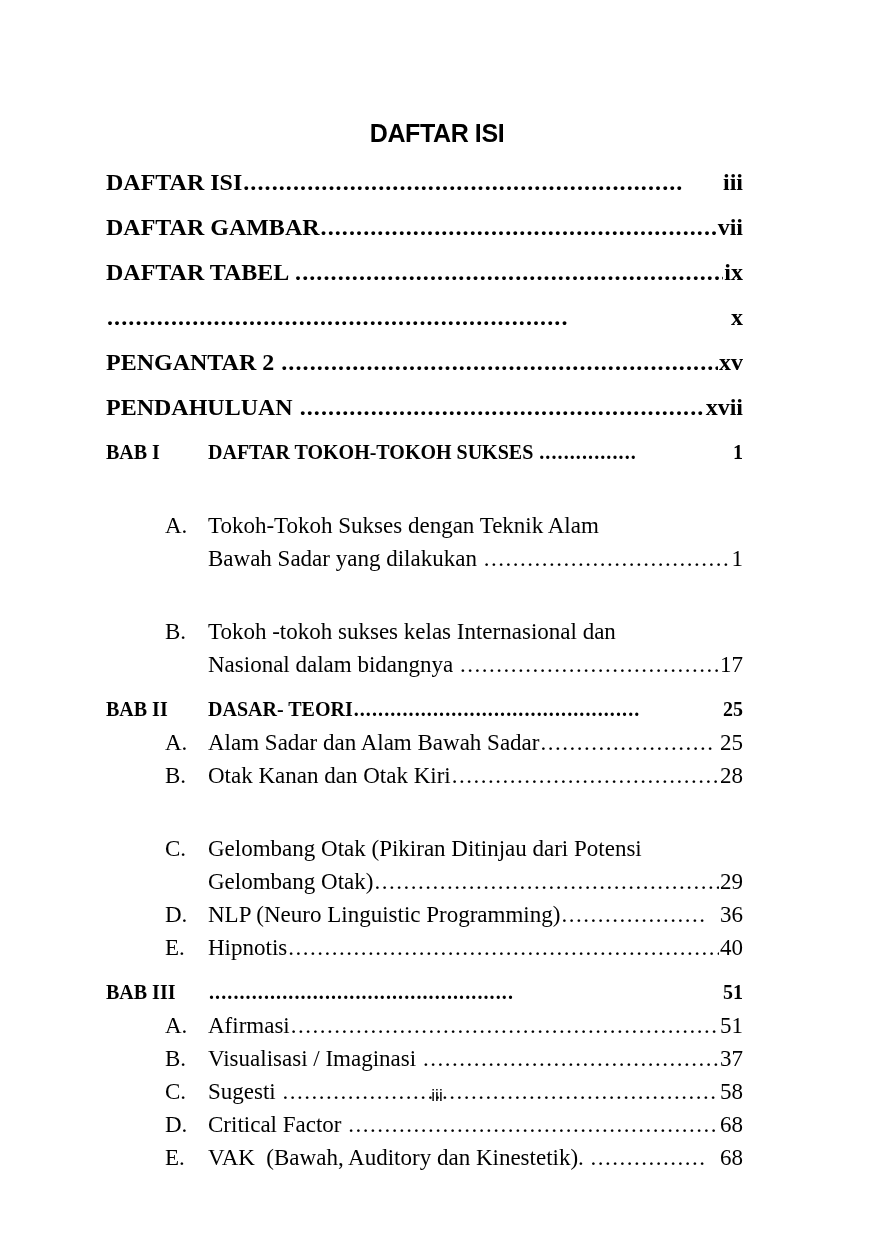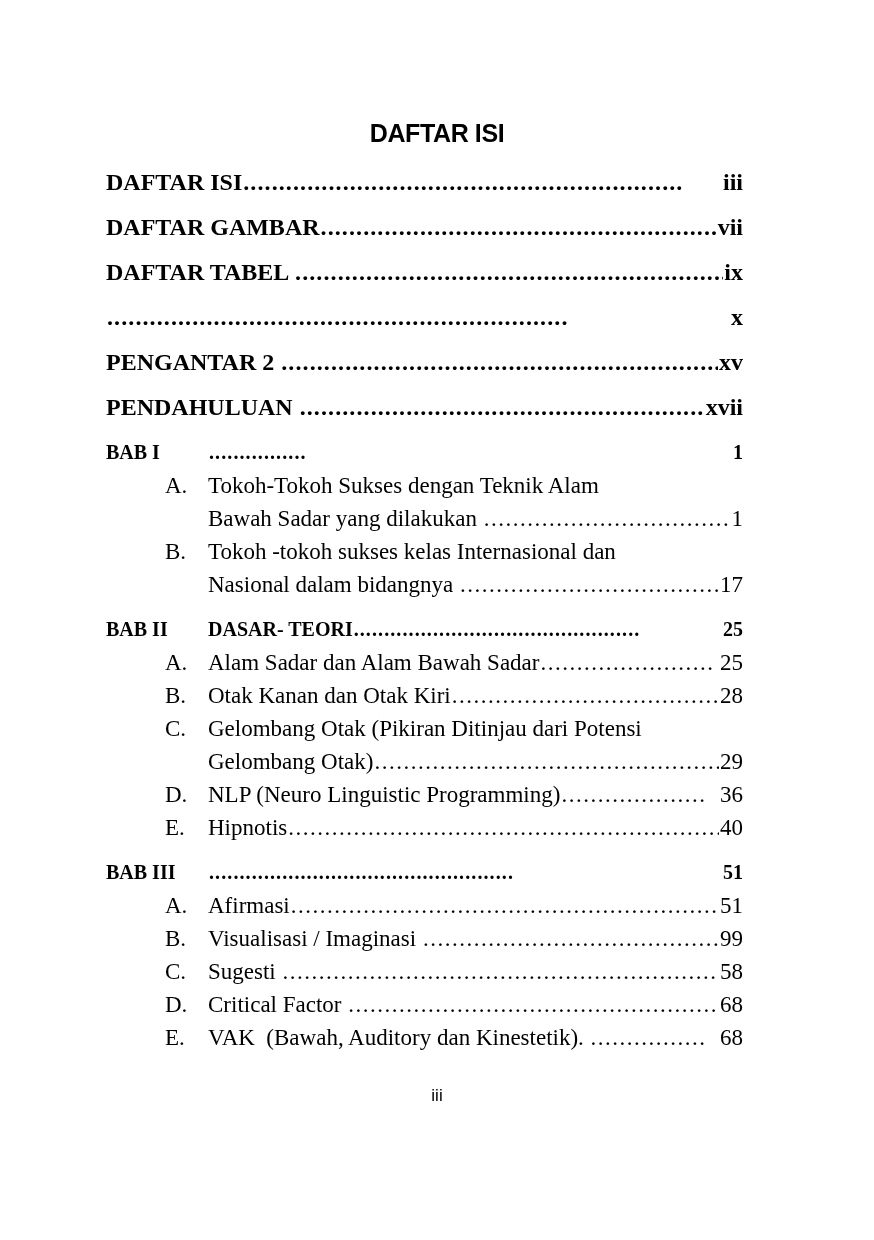--- a/index.html
+++ b/index.html
@@ -105,21 +105,21 @@
   }
   .sub .line .txt { flex: 0 0 auto; white-space: pre; }
   .sub .line .dots {
     flex: 1 1 auto;
     overflow: hidden;
     white-space: nowrap;
     letter-spacing: 1.5px;
     margin: 0 1px;
   }
   .sub .line .pg { flex: 0 0 auto; white-space: pre; }
-  .sub .line.nodots .txt { flex: 1 1 auto; }
+  .sub .line.nodots .txt { flex: 1 1 auto; margin-top: 40px; }
 
   
   .group { margin-bottom: 6px; }
 
   
   .folio {
     position: absolute;
     left: 0;
     top: 1086px;
     width: 874px;
@@ -165,20 +165,21 @@
         <div class="row front">
           <span class="lbl">PENDAHULUAN </span>
           <span class="dots">..............................................................</span>
           <span class="pg">xvii</span>
         </div>
       </div>
     <div id="chapter-list">
         <div class="group">
           <div class="row chapter">
             <span class="bab">BAB I</span>
+            <span class="lbl">DAFTAR TOKOH-TOKOH SUKSES </span>
             <span class="dots">................</span>
             <span class="pg">1</span>
           </div>
           <div class="sub">
             <span class="ltr">A.</span>
             <div class="body">
               <div class="line nodots">
                 <span class="txt">Tokoh-Tokoh Sukses dengan Teknik Alam</span>
               </div>
               <div class="line">
@@ -278,21 +279,21 @@
                 <span class="pg">51</span>
               </div>
             </div>
           </div>
           <div class="sub">
             <span class="ltr">B.</span>
             <div class="body">
               <div class="line">
                 <span class="txt">Visualisasi / Imaginasi </span>
                 <span class="dots">.............................................</span>
-                <span class="pg">99</span>
+                <span class="pg">37</span>
               </div>
             </div>
           </div>
           <div class="sub">
             <span class="ltr">C.</span>
             <div class="body">
               <div class="line">
                 <span class="txt">Sugesti </span>
                 <span class="dots">..........................................................................</span>
                 <span class="pg">58</span>

